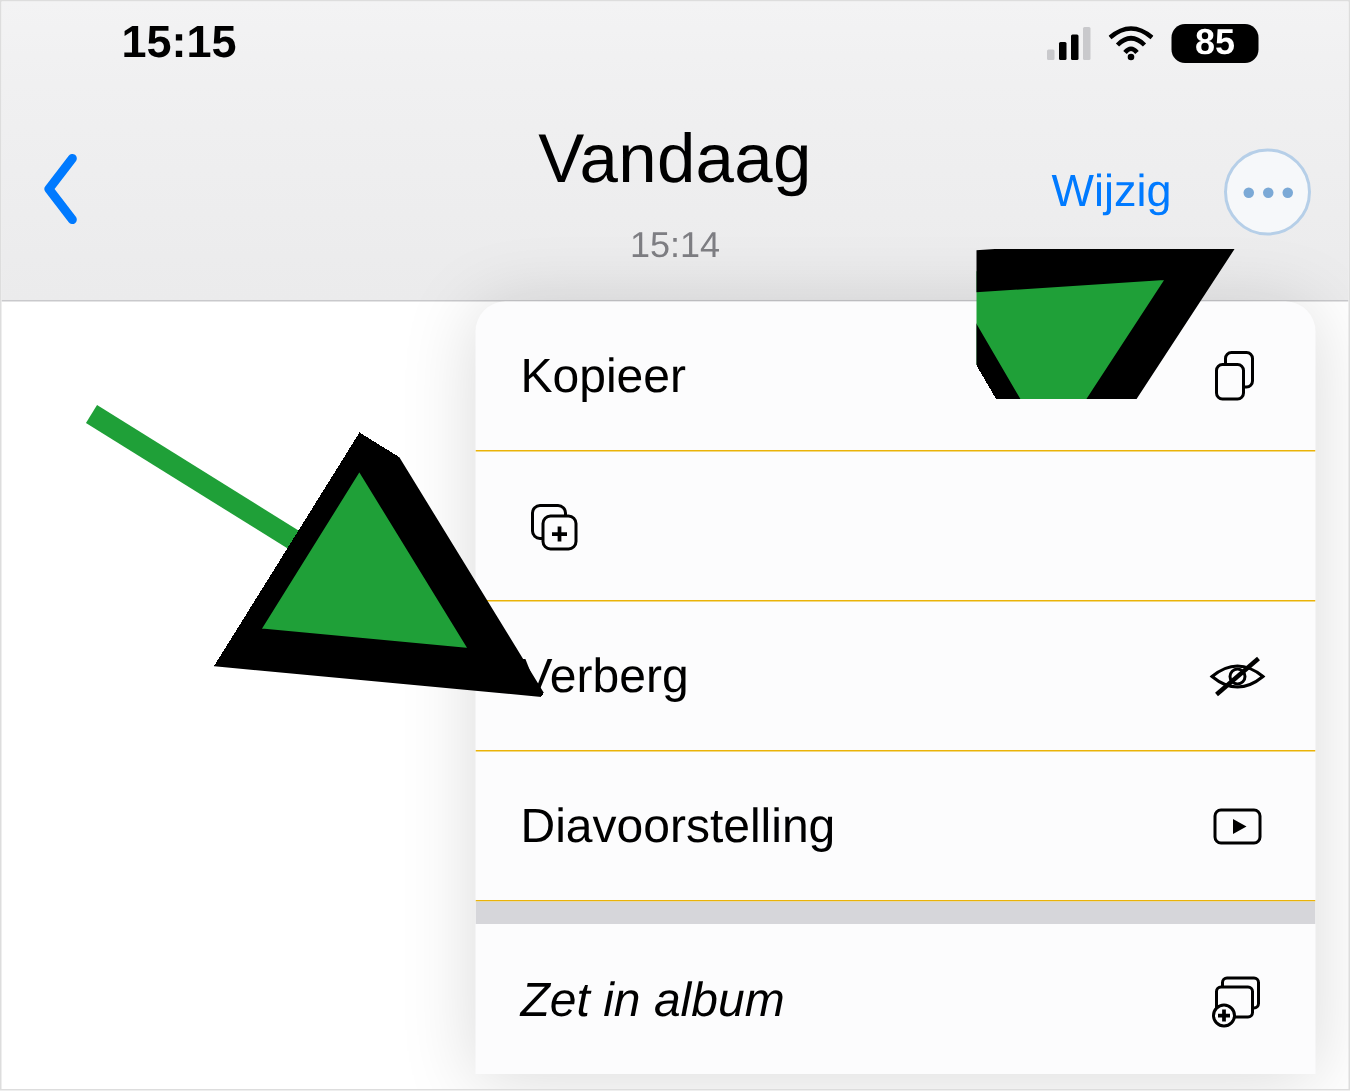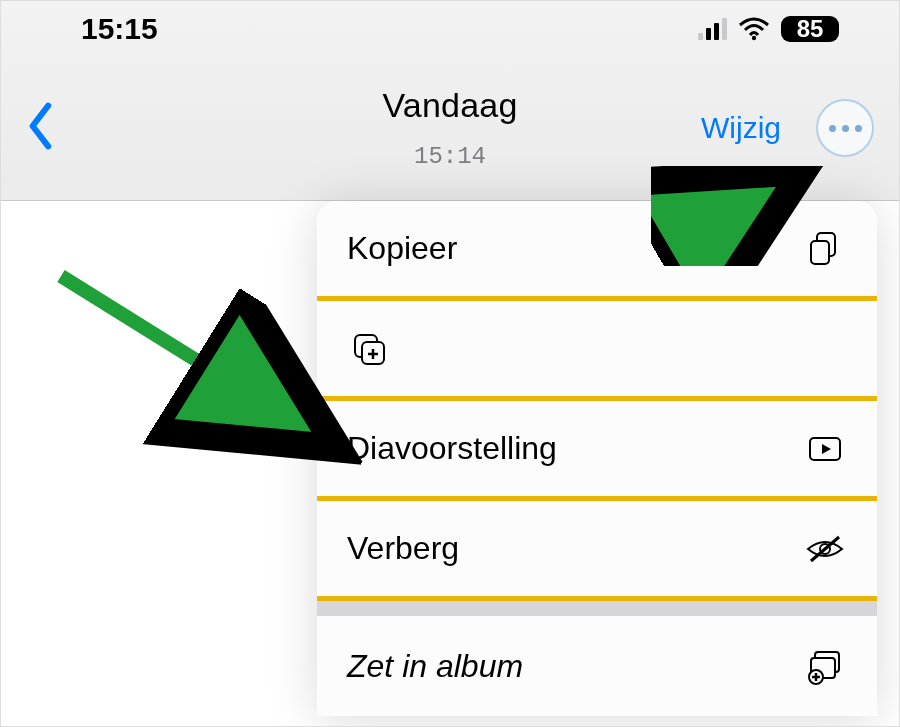--- a/index.html
+++ b/index.html
@@ -41,22 +41,22 @@
     .nav-bar {
       height: 145px;
       background: linear-gradient(#f0f0f1,#ebebec);
       border-bottom: 1px solid #c9c9cc;
       display:flex; align-items:center;
       padding: 0 22px;
       position: relative;
     }
     .back-chevron { width:36px; height:48px; color:#007aff; }
     .title-block { position:absolute; left:50%; transform:translateX(-50%); text-align:center; }
-    .title-main { font-size:34px; font-weight:500; color:#000; letter-spacing:.2px;}
-    .title-sub { font-size:24px; color:#7e7e83; margin-top:18px;font-family:Liberation Mono, monospace; }
+    .title-main { font-size:46px; font-weight:500; color:#000; letter-spacing:.2px;}
+    .title-sub { font-size:24px; color:#7e7e83; margin-top:18px; }
     .edit-link { position:absolute; right:118px; font-size:30px; color:#007aff; font-weight:400; }
     .more-btn {
       position:absolute; right:25px; top:50%; transform:translateY(-50%);
       width:58px; height:58px; border:2.5px solid #b6cfe8; border-radius:50%;
       display:flex; align-items:center; justify-content:center; gap:6px;
       background:#f6f8fa;
     }
     .more-btn .dot{ width:7px; height:7px; border-radius:50%; background:#7ba9d6; }
     .menu {
       position:absolute;
@@ -64,21 +64,21 @@
       background:#fcfcfd;
       border-radius:20px 20px 0 0;
       box-shadow: 0 4px 50px rgba(0,0,0,.15);
       overflow:hidden;
     }
     .menu-item {
       display:flex; align-items:center; justify-content:space-between;
       padding: 0 30px;
       height:100px;
       font-size:32px; color:#000;
-      border-bottom:5px solid #eab308;
+      border-bottom:1px solid #eab308;
     }
     .menu-item:last-child{border-bottom:none;font-style:italic;}
     .menu .gap {
       height:15px; background:#d6d6da; border:none; padding:0;
     }
     .icon-slot { width:44px; height:44px; display:flex; align-items:center; justify-content:center;}
     svg { stroke:#000; stroke-width:2; fill:none; }
     .arrow1 { position:absolute; pointer-events:none; }
     .arrow-more { left:650px; top:165px; }
     .arrow-verberg { left:45px; top:260px; }
@@ -136,35 +136,35 @@
   <div class="menu-item">
     <span class="icon-slot">
       <svg viewBox="0 0 44 44">
           <rect x="8" y="8" width="22" height="22" rx="5"></rect>
           <rect x="15" y="15" width="22" height="22" rx="5" fill="#fcfcfd"></rect>
           <path d="M26 22 v10 M21 27 h10" stroke-width="2.5"></path>
         </svg>
     </span>
   </div>
   <div class="menu-item">
-    <span>Diavoorstelling</span>
-    <span class="icon-slot">
-      <svg viewBox="0 0 44 44">
-          <rect x="7" y="11" width="30" height="22" rx="4"></rect>
-          <path d="M19 17 L28 22 L19 27 Z" fill="#000" stroke="none"></path>
-        </svg>
-    </span>
-  </div>
-  <div class="menu-item">
     <span>Verberg</span>
     <span class="icon-slot">
       <svg viewBox="0 0 44 44">
           <path d="M5 22 Q22 8 39 22 Q22 36 5 22 Z"></path>
           <circle cx="22" cy="22" r="5"></circle>
           <path d="M8 34 L36 10" stroke-width="3"></path>
+        </svg>
+    </span>
+  </div>
+  <div class="menu-item">
+    <span>Diavoorstelling</span>
+    <span class="icon-slot">
+      <svg viewBox="0 0 44 44">
+          <rect x="7" y="11" width="30" height="22" rx="4"></rect>
+          <path d="M19 17 L28 22 L19 27 Z" fill="#000" stroke="none"></path>
         </svg>
     </span>
   </div>
   <div class="gap"></div>
   <div class="menu-item">
     <span>Zet in album</span>
     <span class="icon-slot">
       <svg viewBox="0 0 44 44">
           <rect x="12" y="8" width="24" height="20" rx="3"></rect>
           <rect x="8" y="14" width="24" height="20" rx="3" fill="#fcfcfd"></rect>

